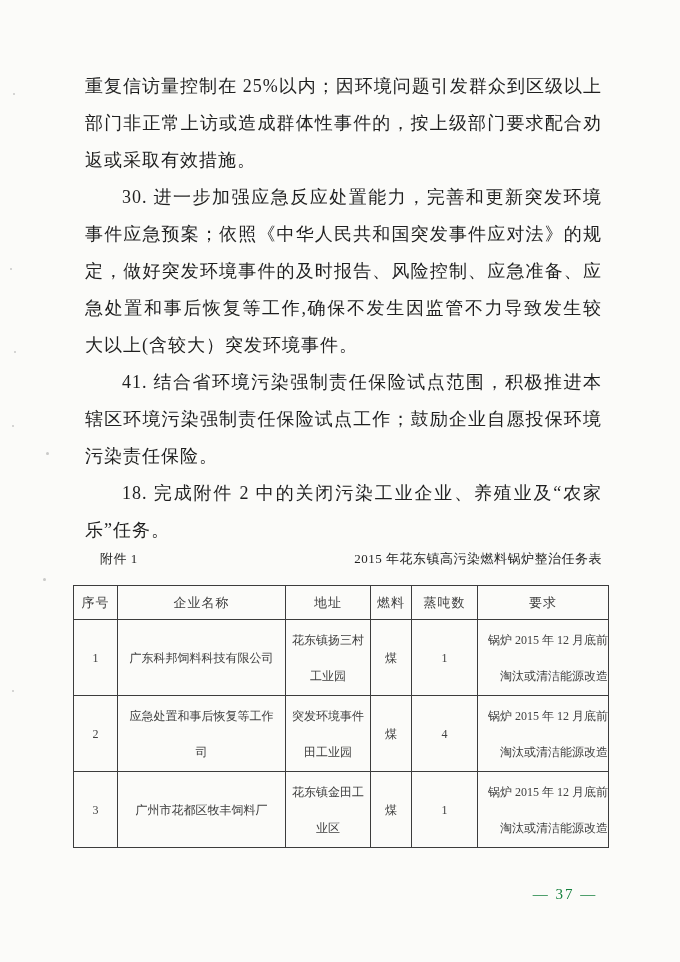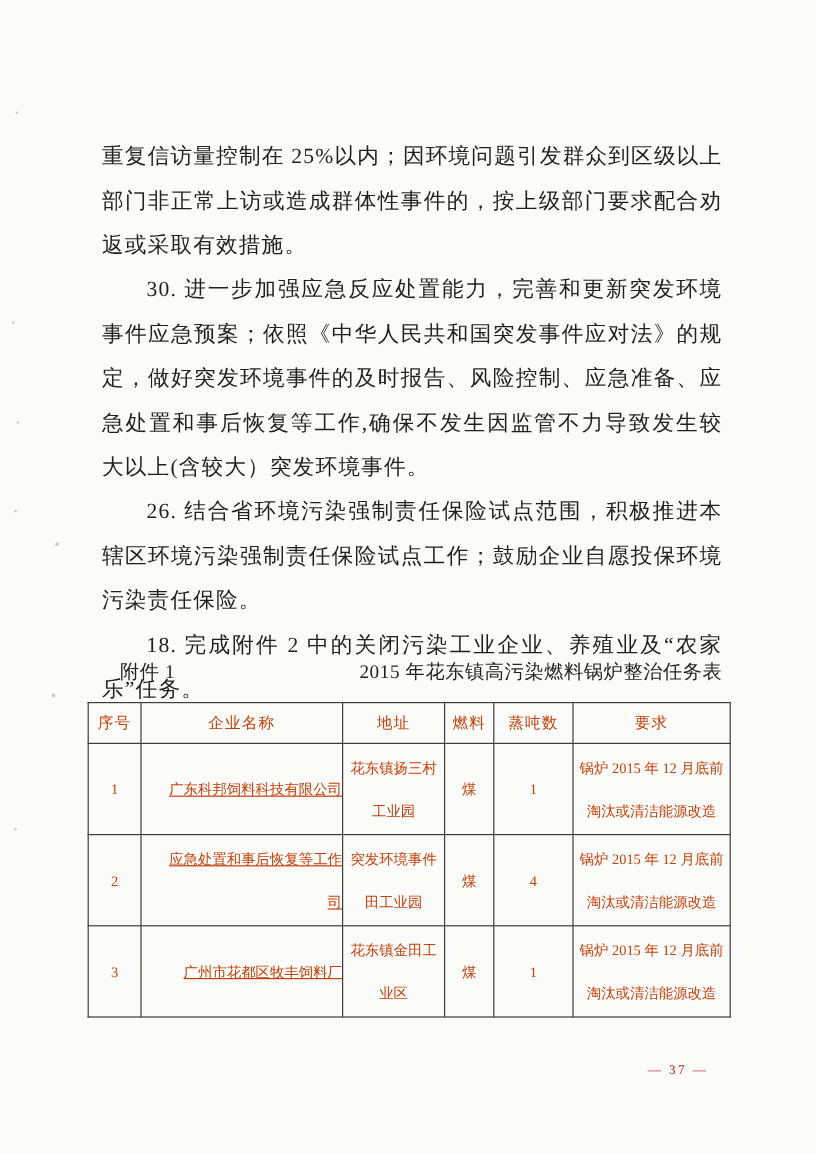--- a/index.html
+++ b/index.html
@@ -22,48 +22,47 @@
   
   .body-text {
     position: absolute;
     left: 85px;
     top: 68px;
     width: 517px;
     font-size: 18px;
     line-height: 37px;
     letter-spacing: 1px;
     text-align: justify;
-    margin-top: 44px;
   }
   .body-text p { margin: 0; }
   .body-text p.indent { text-indent: 37px; }
 
   
   .attachment-line {
     position: absolute;
     left: 100px;
     top: 550px;
     width: 502px;
     display: flex;
     align-items: baseline;
-    font-size: 16px;
+    font-size: 13px;
     letter-spacing: 0.5px;
   }
   .attachment-label { flex: 0 0 auto; }
   .attachment-title { flex: 1 1 auto; text-align: right; }
 
   
   table.task-table {
     position: absolute;
     left: 73px;
     top: 585px;
     width: 535px;
     border-collapse: collapse;
     table-layout: fixed;
-    color: #c2410c;
+    color: #404040;
   }
   table.task-table col.c1 { width: 44px; }
   table.task-table col.c2 { width: 168px; }
   table.task-table col.c3 { width: 85px; }
   table.task-table col.c4 { width: 41px; }
   table.task-table col.c5 { width: 66px; }
   table.task-table col.c6 { width: 131px; }
   table.task-table th, table.task-table td {
     border: 1.5px solid #3c3c3c;
     vertical-align: middle;
@@ -71,34 +70,34 @@
     padding: 0;
   }
   table.task-table th {
     height: 33px;
     font-size: 13px;
     text-align: center;
     letter-spacing: 1px;
   }
   table.task-table td { height: 75px; font-size: 12px; line-height: 36px; }
   td.cell-no, td.cell-fuel, td.cell-tons { text-align: center; }
-  td.cell-company { text-align: right; padding: 0 4px 0 6px; white-space: pre-line; text-decoration: underline; }
+  td.cell-company { text-align: center; padding: 0 4px 0 6px; white-space: pre-line; }
   td.cell-addr { text-align: center; padding: 0 4px; white-space: pre-line; }
-  td.cell-req { text-align: center; padding: 0 4px 0 6px; white-space: pre-line; font-size: 11.5px; }
+  td.cell-req { text-align: right; padding: 0 4px 0 6px; white-space: pre-line; font-size: 11.5px; }
 
   
   .footer-pagenum {
     position: absolute;
     left: 505px;
     top: 886px;
     width: 120px;
     text-align: center;
-    font-size: 11px;
+    font-size: 15px;
     letter-spacing: 2px;
-    color: #b91c1c;
+    color: #15803d;
   }
 
   
   .speck {
     position: absolute;
     border-radius: 50%;
     background: #8b8b8b;
     opacity: 0.45;
   }
   .s1 { left: 13px; top: 93px;  width: 2px; height: 2px; }
@@ -120,21 +119,21 @@
     <span class="speck s3"></span>
     <span class="speck s4"></span>
     <span class="speck s5"></span>
     <span class="speck s6"></span>
     <span class="speck s7"></span>
   </div>
 
   <div class="body-text">
     <p>重复信访量控制在 25%以内；因环境问题引发群众到区级以上部门非正常上访或造成群体性事件的，按上级部门要求配合劝返或采取有效措施。</p>
     <p class="indent">30. 进一步加强应急反应处置能力，完善和更新突发环境事件应急预案；依照《中华人民共和国突发事件应对法》的规定，做好突发环境事件的及时报告、风险控制、应急准备、应急处置和事后恢复等工作,确保不发生因监管不力导致发生较大以上(含较大）突发环境事件。</p>
-    <p class="indent">26. 结合省环境污染强制责任保险试点范围，积极推进本辖区环境污染强制责任保险试点工作；鼓励企业自愿投保环境污染责任保险。</p>
+    <p class="indent">41. 结合省环境污染强制责任保险试点范围，积极推进本辖区环境污染强制责任保险试点工作；鼓励企业自愿投保环境污染责任保险。</p>
     <p class="indent">18. 完成附件 2 中的关闭污染工业企业、养殖业及“农家乐”任务。</p>
   </div>
 
   <div class="attachment-line">
     <span class="attachment-label">附件 1</span>
     <span class="attachment-title">2015 年花东镇高污染燃料锅炉整治任务表</span>
   </div>
 
   <table class="task-table">
     <colgroup>

